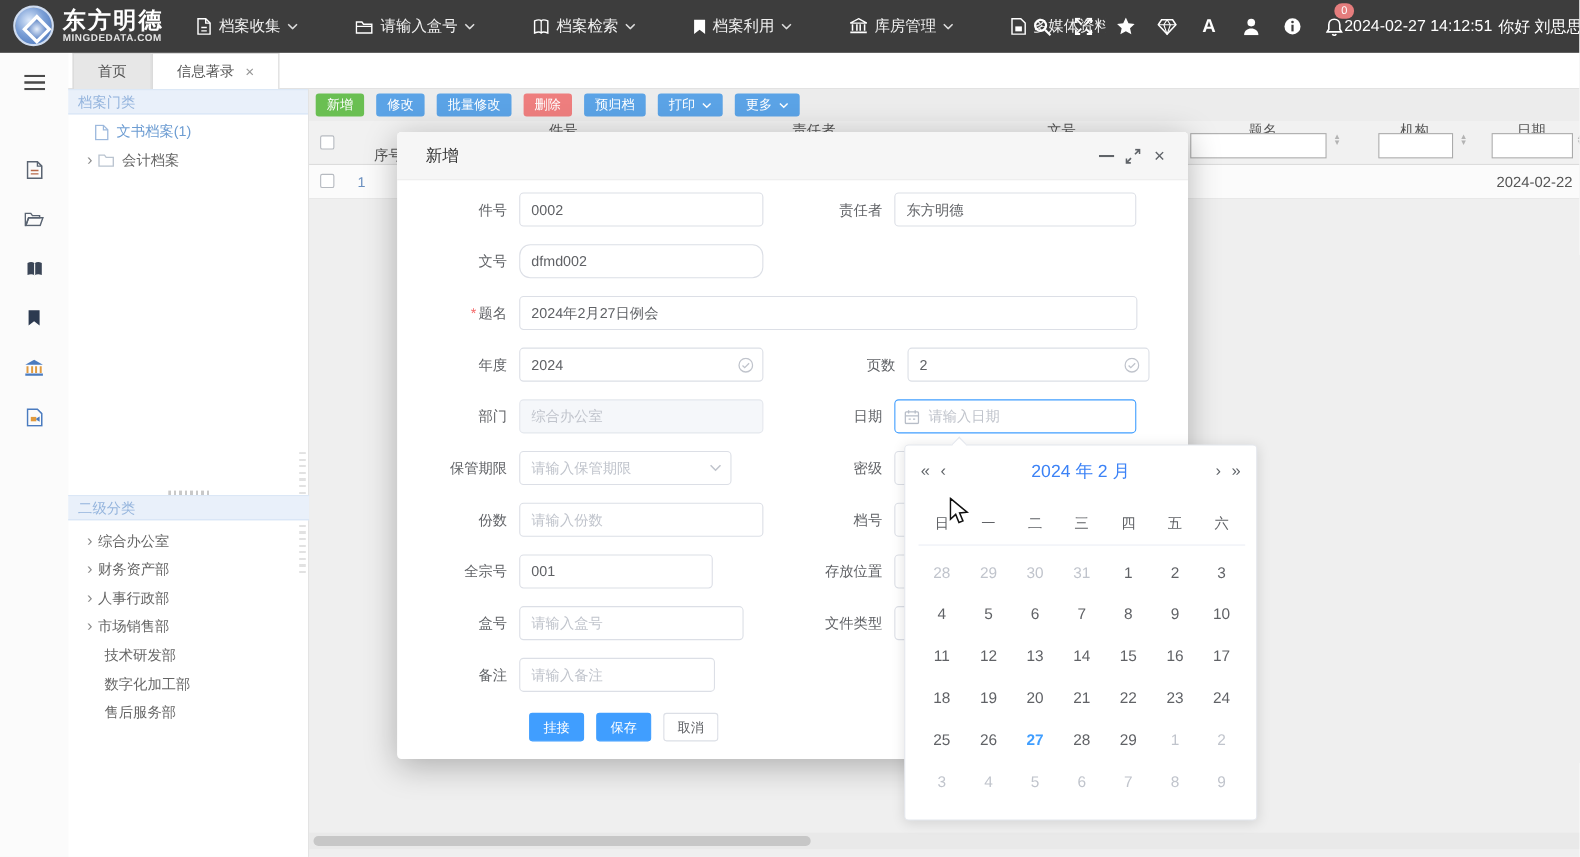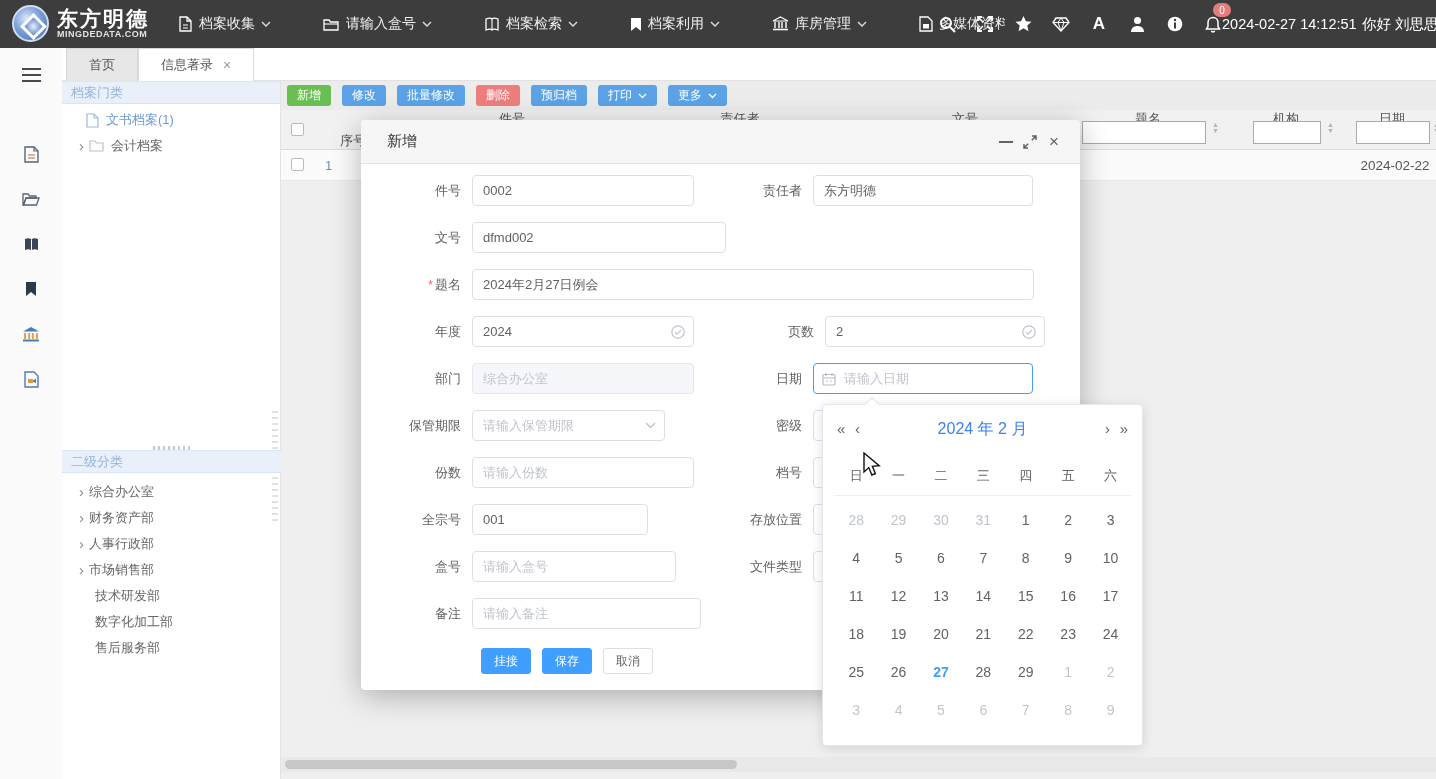--- a/index.html
+++ b/index.html
@@ -478,21 +478,21 @@
       <span class="flabel">件号</span>
       <input class="finput" style="width: 222px;" value="0002">
     </div>
     <div class="frow" style="left:355px;top:55px;">
       <span class="flabel">责任者</span>
       <input class="finput" style="width: 220px;" value="东方明德">
     </div>
 
     <div class="frow" style="left:14px;top:102px;">
       <span class="flabel">文号</span>
-      <input class="finput" style="width: 254px;" value="dfmd002">
+      <input class="finput" style="width: 222px; border-radius: 10px;" value="dfmd002">
     </div>
 
     <div class="frow" style="left:14px;top:149px;">
       <span class="flabel"><span class="req">*</span><span>题名</span></span>
       <input class="finput" style="width: 562px;" value="2024年2月27日例会">
     </div>
 
     <div class="frow" style="left:14px;top:196px;">
       <span class="flabel">年度</span>
       <span class="iwrap"><input class="finput" style="width: 222px;" value="2024">
@@ -570,21 +570,21 @@
       <span class="flabel">盒号</span>
       <input class="finput" style="width: 204px;" placeholder="请输入盒号">
     </div>
     <div class="frow" style="left:355px;top:431px;">
       <span class="flabel">文件类型</span>
       <input class="finput" style="width: 220px;">
     </div>
 
     <div class="frow" style="left:14px;top:478px;">
       <span class="flabel">备注</span>
-      <input class="finput" style="width: 229px;" placeholder="请输入备注">
+      <input class="finput" style="width: 178px;" placeholder="请输入备注">
     </div>
 
     <div class="frow" style="left:120px;top:528px;">
       <button class="modal-foot-btn primary" style="margin-right:11px;">挂接</button>
       <button class="modal-foot-btn primary" style="margin-right:11px;">保存</button>
       <button class="modal-foot-btn plain">取消</button>
     </div>
   </div>
 
   <div class="calendar">

